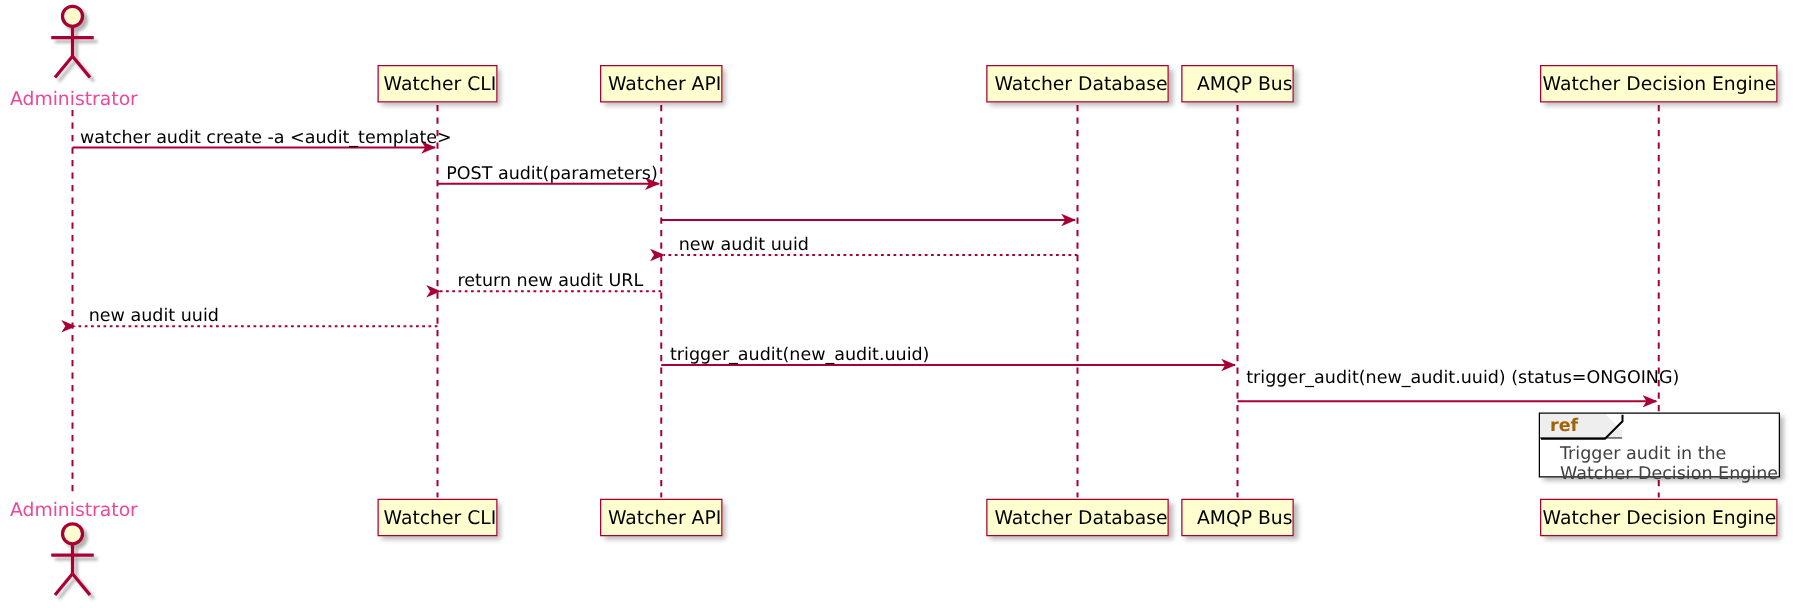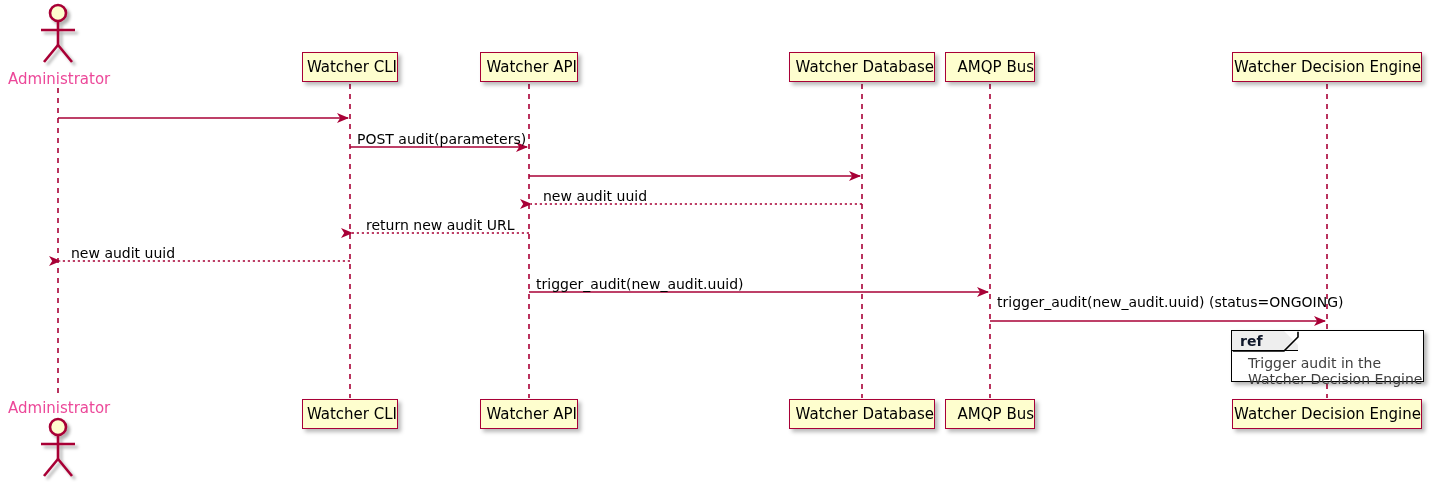--- a/index.html
+++ b/index.html
@@ -66,21 +66,21 @@
   .ref-tab {
     position: absolute;
     left: 0;
     top: 0;
     box-sizing: border-box;
     background: #EEEEEE;
     border-right: 1.6px solid #000000;
     border-bottom: 1.6px solid #000000;
     font-weight: bold;
     font-size: 14px;
-    color: #0f172a;
+    color: #a16207;
     padding: 2px 6px 2px 8px;
     line-height: 1;
     display: flex;
     align-items: center;
   }
   .ref-tab-clip {
     position: absolute;
     overflow: hidden;
   }
   .ref-body {
@@ -186,20 +186,21 @@
     <span>Watcher Decision Engine</span>
   </div>
 
   <div class="actor-label" style="left:8px; top:70px;">
     <span>Administrator</span>
   </div>
   <div class="actor-label" style="left:8px; top:399px;">
     <span>Administrator</span>
   </div>
 
+  <div class="msg-text" style="left:64px; top:103px;">watcher audit create -a &lt;audit_template&gt;</div>
 
   <div class="msg-text" style="left:357px; top:132px;">POST audit(parameters)</div>
 
 
   <div class="msg-text" style="left:543px; top:189px;">new audit uuid</div>
 
   <div class="msg-text" style="left:366px; top:218px;">return new audit URL</div>
 
   <div class="msg-text" style="left:71px; top:246px;">new audit uuid</div>
 

